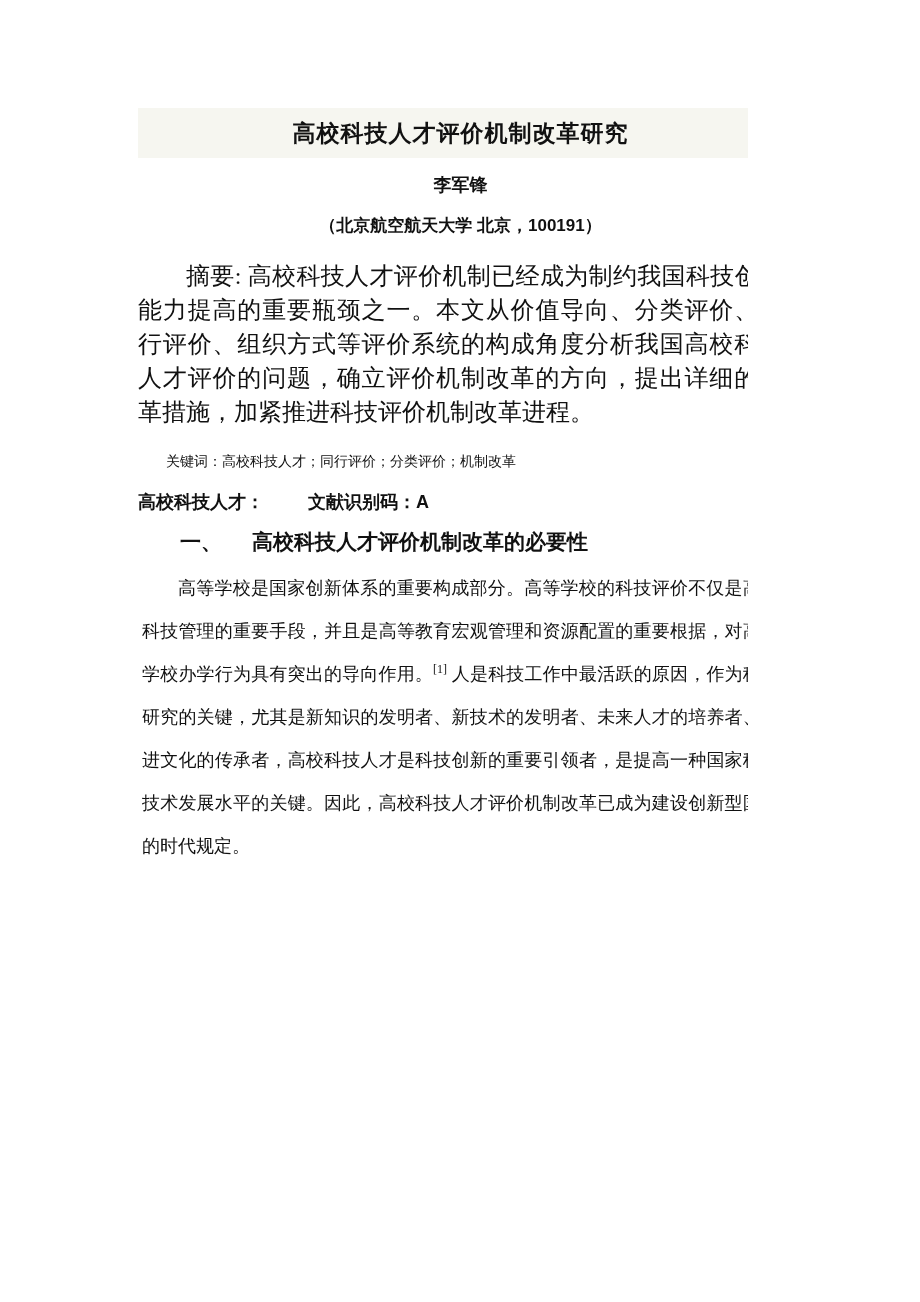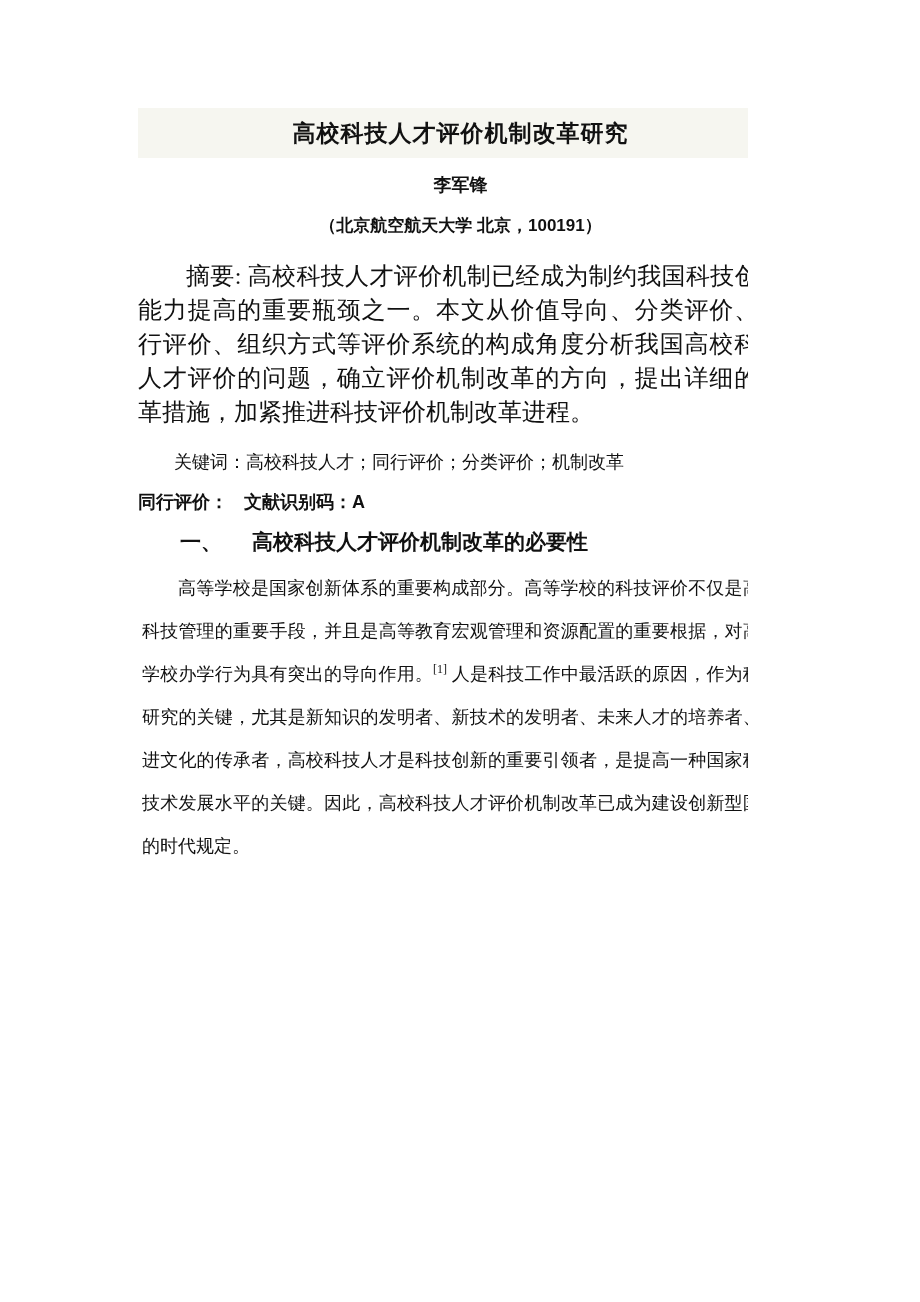--- a/index.html
+++ b/index.html
@@ -60,33 +60,33 @@
   .abstract {
     margin: 20px 0 0;
     font-size: 24px;
     line-height: 34px;
     text-align: justify;
     text-indent: 2em;
   }
 
   .keywords {
     margin: 12px 0 0;
-    font-size: 18px;
+    font-size: 14px;
     line-height: 42px;
     text-indent: 2em;
   }
 
   .clc-line {
     margin: 0;
     font-size: 18px;
     font-weight: bold;
     line-height: 38px;
     font-family: "Liberation Sans", "DejaVu Sans", sans-serif;
   }
-  .clc-line .doc-code { margin-left: 16px; }
+  .clc-line .doc-code { margin-left: 44px; }
 
   .body-para {
     font-size: 18px;
     line-height: 43px;
     text-align: justify;
     text-indent: 2em;
   }
   .para1 { margin: 38px 0 0; }
   .para2 { margin: 4px; }
 
@@ -117,21 +117,21 @@
     </div>
 
     <p class="author">李军锋</p>
 
     <p class="affiliation">（北京航空航天大学 北京，100191）</p>
 
     <p class="abstract"><span>摘要:</span><span> 高校科技人才评价机制已经成为制约我国科技创新能力提高的重要瓶颈之一。本文从价值导向、分类评价、同行评价、组织方式等评价系统的构成角度分析我国高校科技人才评价的问题，确立评价机制改革的方向，提出详细的改革措施，加紧推进科技评价机制改革进程。</span></p>
 
     <p class="keywords">关键词：高校科技人才；同行评价；分类评价；机制改革</p>
 
-    <p class="clc-line"><span>同行评价：</span><span class="doc-code">文献识别码：A</span></p>
+    <p class="clc-line"><span>高校科技人才：</span><span class="doc-code">文献识别码：A</span></p>
 
 
     <h2 class="section-heading"><span>一、</span><span class="sec-title">高校科技人才评价机制改革的必要性</span></h2>
 
     <p class="body-para para2"><span>高等学校是国家创新体系的重要构成部分。高等学校的科技评价不仅是高校科技管理的重要手段，并且是高等教育宏观管理和资源配置的重要根据，对高等学校办学行为具有突出的导向作用。</span><sup class="ref">[1]</sup><span> 人是科技工作中最活跃的原因，作为科学研究的关键，尤其是新知识的发明者、新技术的发明者、未来人才的培养者、先进文化的传承者，高校科技人才是科技创新的重要引领者，是提高一种国家科学技术发展水平的关键。因此，高校科技人才评价机制改革已成为建设创新型国家的时代规定。</span></p>
 
   </div>
 </div>
 
 </body></html>

